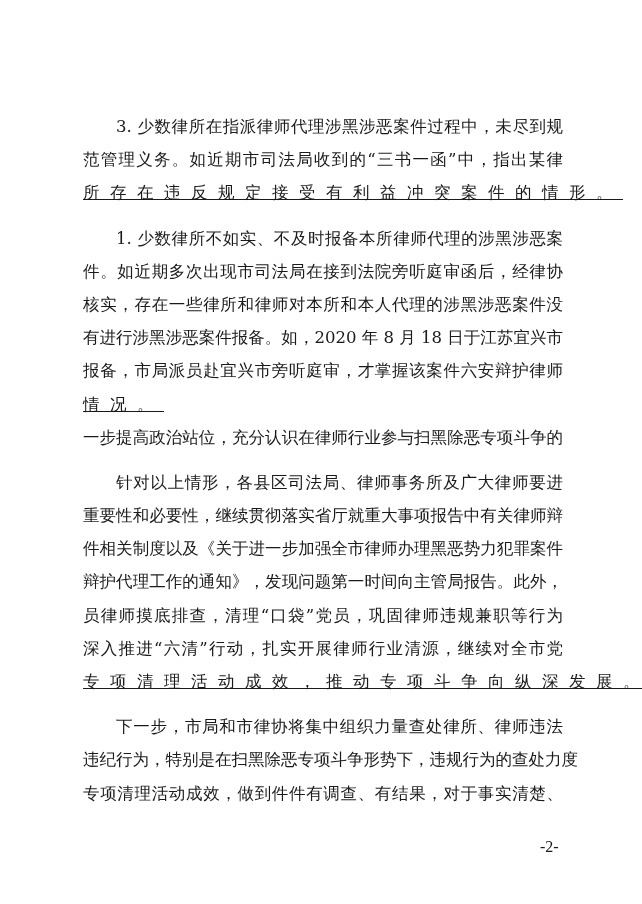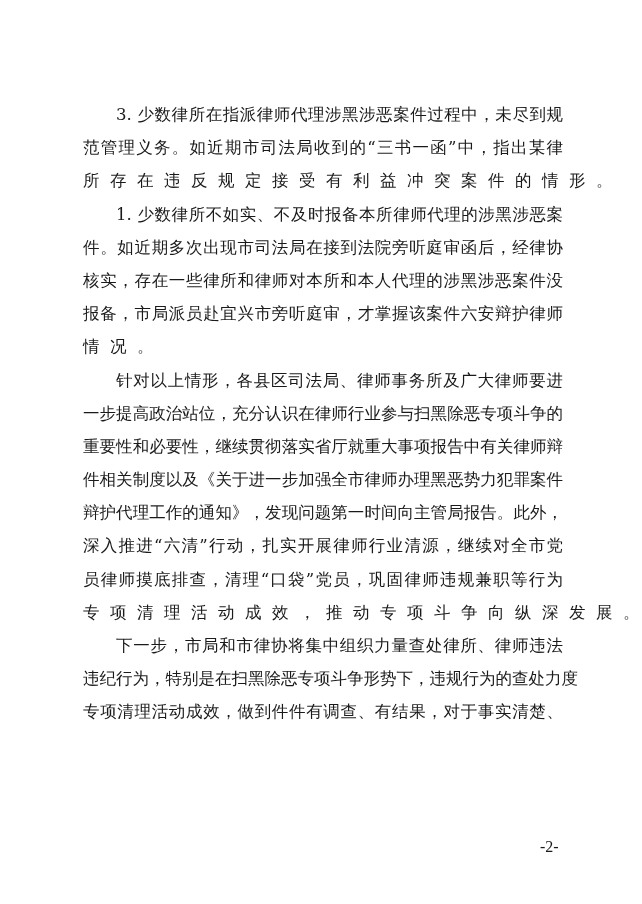--- a/index.html
+++ b/index.html
@@ -33,24 +33,26 @@
       line-height: 33.2px;
       font-size: 16.5px;
       white-space: nowrap;
       text-align: justify;
       text-align-last: justify;
       letter-spacing: 0;
       overflow: visible;
     }
     .line.indent {
       padding-left: 33px;
+      margin-top: 12px;
     }
     .line.last {
       text-align-last: left;
       letter-spacing: 10.5px;
+      text-decoration: underline;
     }
     .page-number {
       position: absolute;
       left: 540px;
       top: 838px;
       font-size: 16px;
       font-family: "Liberation Serif", "DejaVu Serif", serif;
       color: #1a1a1a;
     }
   </style>
@@ -63,32 +65,33 @@
     <div class="paragraph">
       <div class="line indent">3. 少数律所在指派律师代理涉黑涉恶案件过程中，未尽到规</div>
       <div class="line">范管理义务。如近期市司法局收到的“三书一函”中，指出某律</div>
       <div class="line last">所存在违反规定接受有利益冲突案件的情形。</div>
     </div>
 
     <div class="paragraph">
       <div class="line indent">1. 少数律所不如实、不及时报备本所律师代理的涉黑涉恶案</div>
       <div class="line">件。如近期多次出现市司法局在接到法院旁听庭审函后，经律协</div>
       <div class="line">核实，存在一些律所和律师对本所和本人代理的涉黑涉恶案件没</div>
+      <div class="line">有进行涉黑涉恶案件报备。如，2020 年 8 月 18 日于江苏宜兴市</div>
       <div class="line">报备，市局派员赴宜兴市旁听庭审，才掌握该案件六安辩护律师</div>
       <div class="line last">情况。</div>
     </div>
 
     <div class="paragraph">
+      <div class="line">一步提高政治站位，充分认识在律师行业参与扫黑除恶专项斗争的</div>
       <div class="line indent">针对以上情形，各县区司法局、律师事务所及广大律师要进</div>
-      <div class="line">一步提高政治站位，充分认识在律师行业参与扫黑除恶专项斗争的</div>
       <div class="line">重要性和必要性，继续贯彻落实省厅就重大事项报告中有关律师辩</div>
       <div class="line">件相关制度以及《关于进一步加强全市律师办理黑恶势力犯罪案件</div>
       <div class="line">辩护代理工作的通知》，发现问题第一时间向主管局报告。此外，</div>
+      <div class="line">员律师摸底排查，清理“口袋”党员，巩固律师违规兼职等行为</div>
       <div class="line">深入推进“六清”行动，扎实开展律师行业清源，继续对全市党</div>
-      <div class="line">员律师摸底排查，清理“口袋”党员，巩固律师违规兼职等行为</div>
       <div class="line last">专项清理活动成效，推动专项斗争向纵深发展。</div>
     </div>
 
     <div class="paragraph">
       <div class="line indent">下一步，市局和市律协将集中组织力量查处律所、律师违法</div>
       <div class="line">违纪行为，特别是在扫黑除恶专项斗争形势下，违规行为的查处力度</div>
       <div class="line">专项清理活动成效，做到件件有调查、有结果，对于事实清楚、</div>
     </div>
 
   </div>

